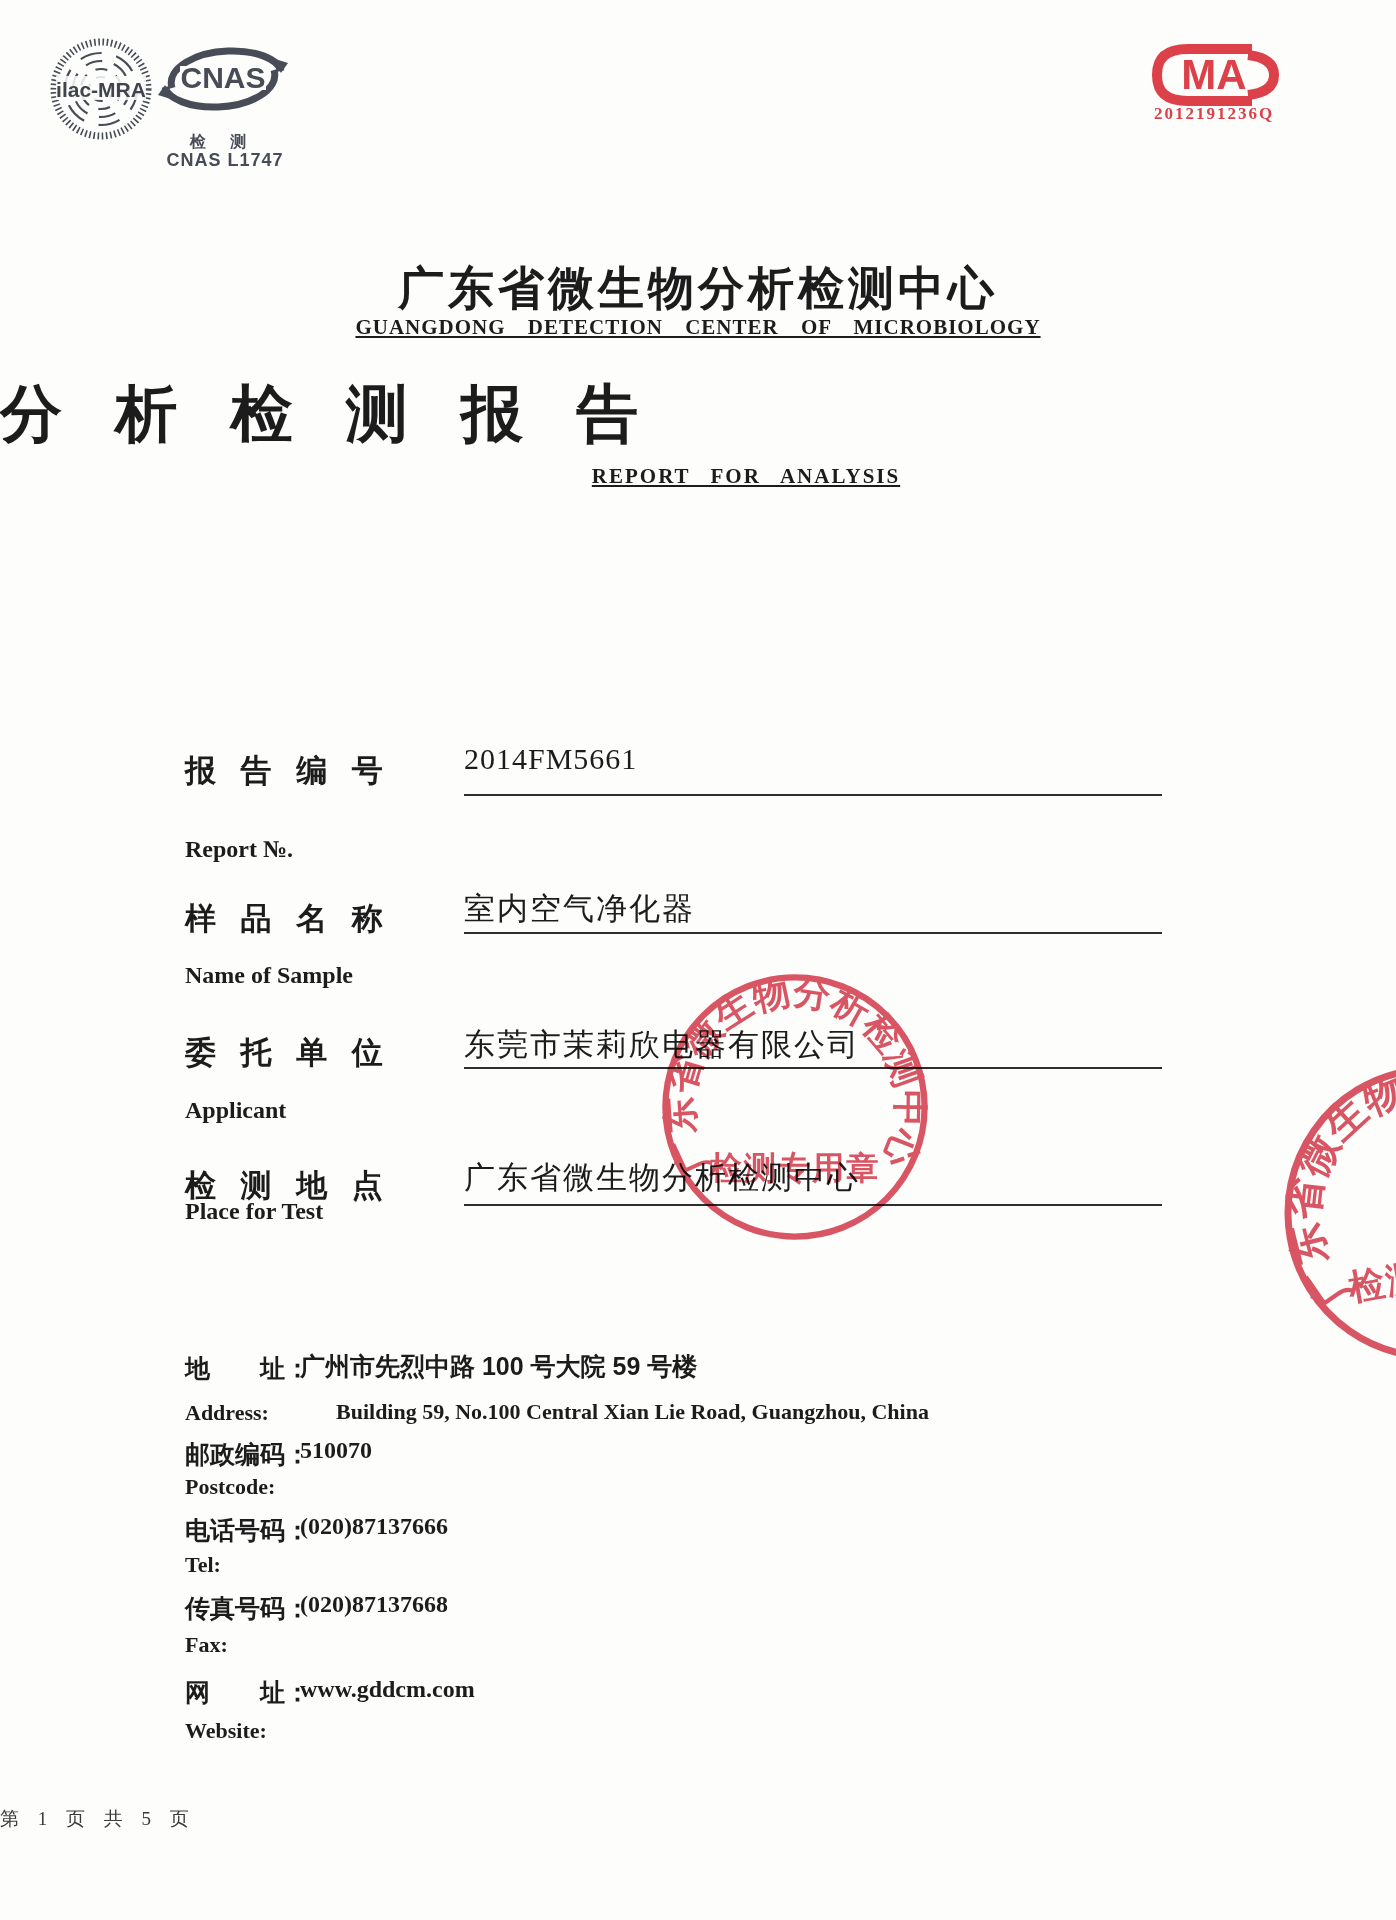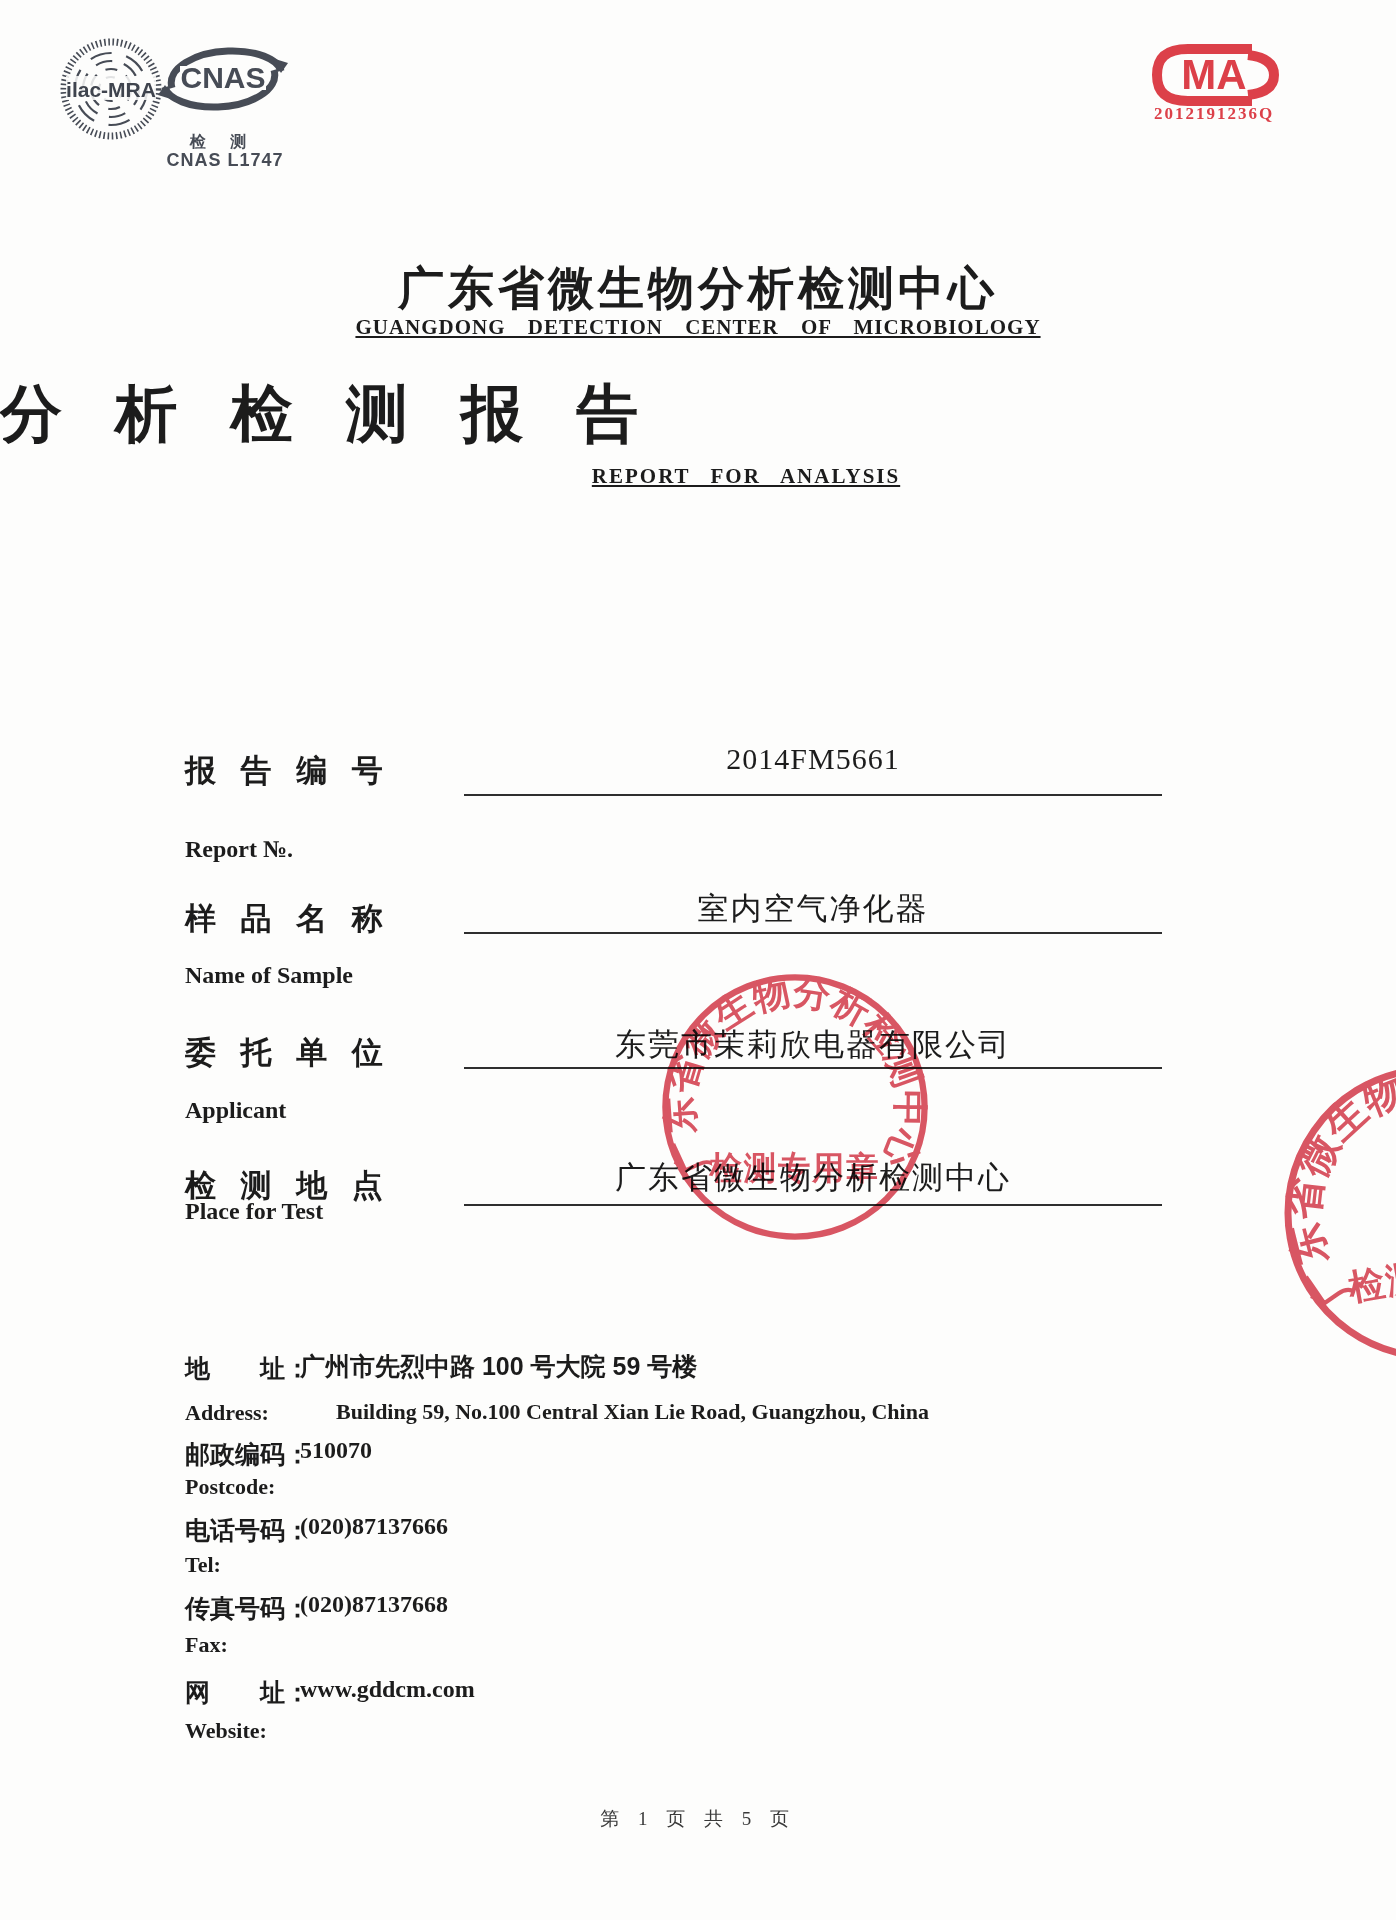--- a/index.html
+++ b/index.html
@@ -10,21 +10,21 @@
   html,body{margin:0;padding:0;}
   body{
     width:1396px;height:1920px;position:relative;overflow:hidden;
     background:#fdfdfc;color:#1c1c1c;
     font-family:"Liberation Sans","DejaVu Sans",sans-serif;
   }
   .abs{position:absolute;}
   .serif{font-family:"Liberation Serif","DejaVu Serif",serif;text-decoration:underline;}
 
   
-  .ilac{left:60px;top:36px;width:102px;height:108px;}
+  .ilac{left:50px;top:36px;width:102px;height:108px;}
   .cnas-wrap{left:158px;top:46px;width:130px;}
   .cnas-cn{position:absolute;left:0;top:86px;width:130px;text-align:center;
            font-size:16px;font-weight:700;letter-spacing:10px;color:var(--logo-gray);}
   .cnas-no{position:absolute;left:-8px;top:104px;width:150px;text-align:center;
            font-size:18px;font-weight:700;letter-spacing:1px;color:var(--logo-gray);}
   .cma-wrap{left:1150px;top:42px;width:130px;height:64px;}
   .cma-no{left:1144px;top:104px;width:140px;text-align:center;
           font-size:17px;letter-spacing:2px;color:var(--cma-red);
           font-family:"Liberation Serif","DejaVu Serif",serif;font-weight:600;}
 
@@ -33,37 +33,37 @@
           font-size:46px;font-weight:700;letter-spacing:4px;}
   .org-en{left:0;top:315px;width:100%;text-align:center;
           font-size:21px;font-weight:700;word-spacing:16px;letter-spacing:1px;}
   .title-cn{left:0;top:372px;width:100%;text-align:left;
           font-size:62px;font-weight:700;letter-spacing:18px;}
   .title-en{left:0;top:464px;width:100%;text-align:center;
           font-size:21px;font-weight:700;word-spacing:13px;letter-spacing:2px;padding-left:48px;}
 
   
   .flabel{left:185px;font-size:31px;font-weight:700;letter-spacing:8px;white-space:nowrap;}
-  .fvalue{left:464px;width:698px;text-align:center;font-size:31px;font-weight:500;
+  .fvalue{left:464px;width:698px;font-size:31px;font-weight:500;
           letter-spacing:2px;white-space:nowrap;}
   .fvalue-serif{font-family:"Liberation Serif","DejaVu Serif",serif;font-weight:400;font-size:30px;letter-spacing:1px;}
   .fline{left:464px;width:698px;height:2px;background:#2e2e2e;}
   .fsub{left:185px;font-size:24px;font-weight:700;font-family:"Liberation Serif","DejaVu Serif",serif;}
 
   
   .clabel-cn{left:185px;font-size:25px;font-weight:700;white-space:nowrap;}
   .cvalue-cn{left:300px;font-size:25px;font-weight:700;white-space:nowrap;}
   .clabel-en{left:185px;font-size:22px;font-weight:700;
              font-family:"Liberation Serif","DejaVu Serif",serif;}
   .cvalue-en{left:300px;font-size:22px;font-weight:700;white-space:nowrap;
              font-family:"Liberation Serif","DejaVu Serif",serif;margin-left:36px;}
   .cvalue-num{left:300px;font-size:24px;font-weight:700;
              font-family:"Liberation Serif","DejaVu Serif",serif;}
 
-  .footer{left:0;top:1806px;width:100%;text-align:center;font-size:19px;
+  .footer{left:0;top:1806px;width:100%;text-align:left;font-size:19px;
           letter-spacing:7px;font-family:"Liberation Serif","DejaVu Serif",serif;color:#3a3a3a;}
 
   
   .seal{mix-blend-mode:multiply;opacity:.93;pointer-events:none;}
   .seal-center{left:660px;top:972px;width:270px;height:270px;}
   .seal-edge{left:1282px;top:1063px;width:300px;height:300px;transform:rotate(-10deg);}
   svg text{font-family:"Liberation Sans","DejaVu Sans",sans-serif;}
 </style>
 </head>
 <body>

